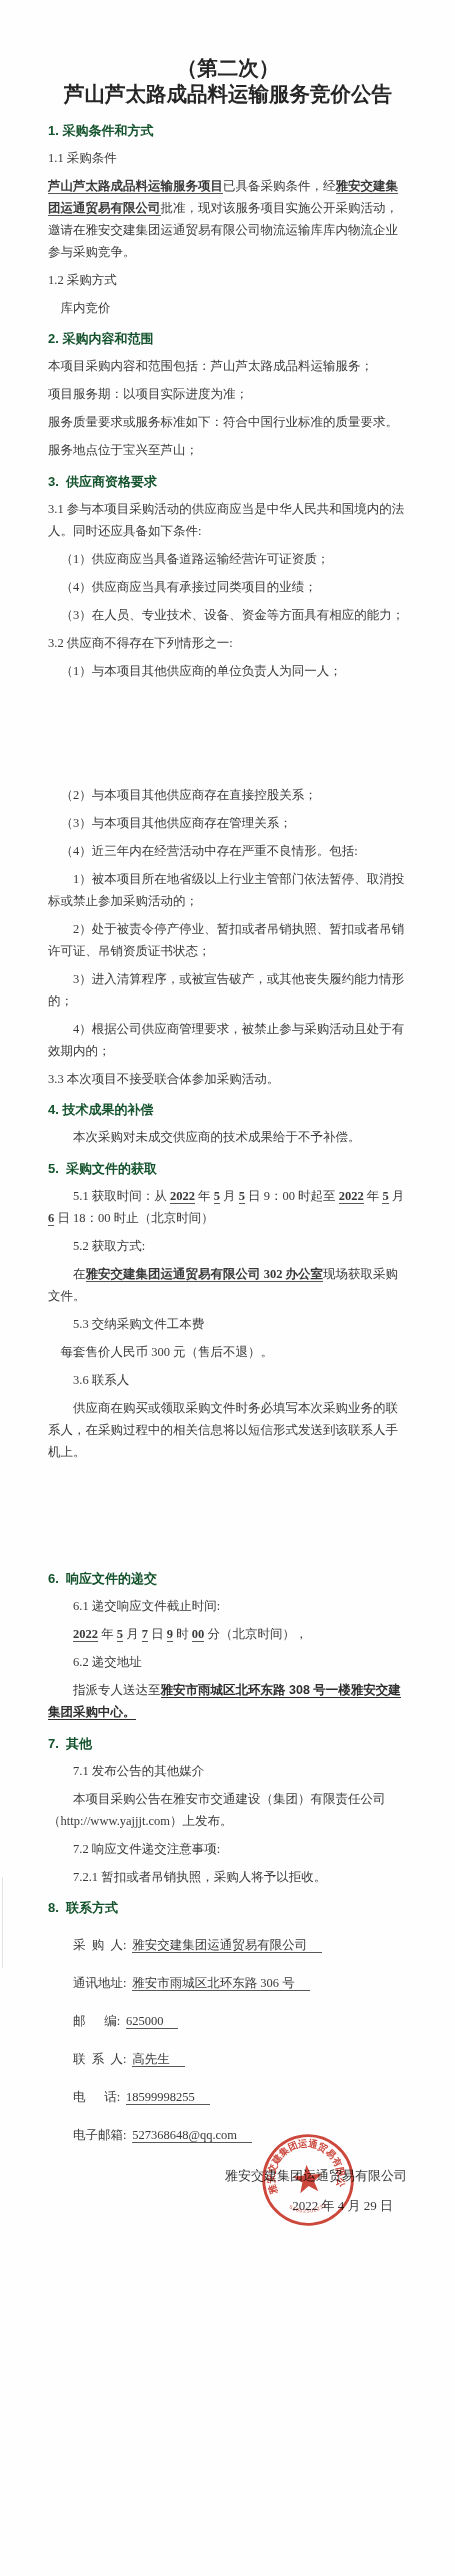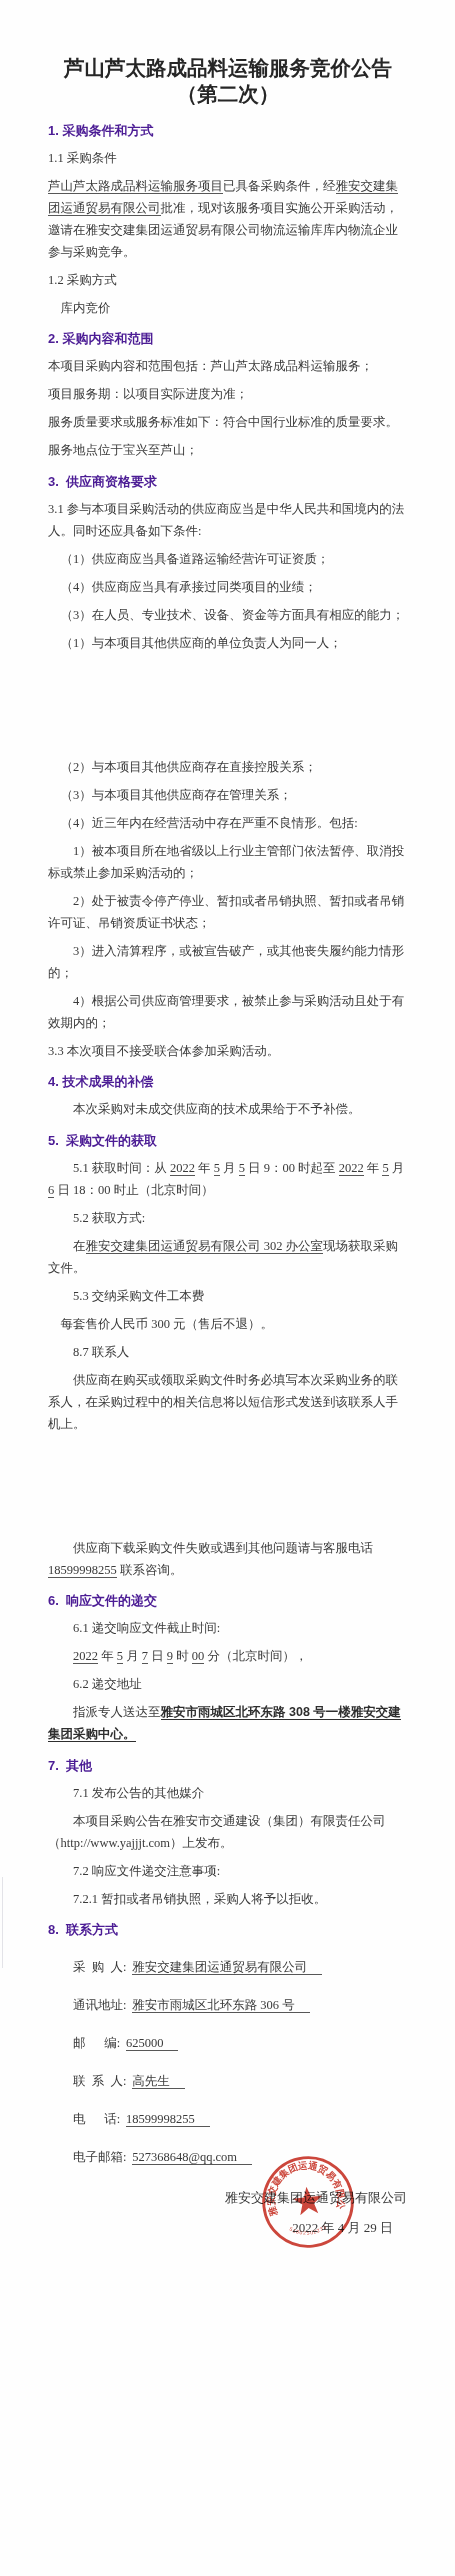--- a/index.html
+++ b/index.html
@@ -22,28 +22,28 @@
     font-size:20.5px;
     line-height:26px;
     color:#262626;
   }
   .title-wrap{margin-bottom:13.7px;}
   .h-sec{
     font-family:"Liberation Sans", sans-serif;
     font-weight:700;
     font-size:13px;
     line-height:19.4px;
-    color:#4c1d95;
+    color:#14532d;
     margin:10.3px 0 6.8px 0;
     white-space:pre;
   }
   p{margin:6px 0;}
   .ind1{text-indent:1em;}
   .ind2{text-indent:2em;}
-  .u{border-bottom:1.1px solid #575757;}
+  .u{border-bottom:1.1px solid #575757;font-weight:bold;}
   .bu{
     font-family:"Liberation Sans", sans-serif;
     font-weight:700;
     color:#2e2e2e;
     border-bottom:1.1px solid #2e2e2e;
   }
   .page-gap{height:90px;}
   .contact-row{padding-left:2em;margin:16px 0;}
   .contact-label{white-space:pre;}
   .contact-value{border-bottom:1.1px solid #575757;padding-right:15px;margin-left:5.7px;}
@@ -72,41 +72,42 @@
     background:#e3e3e8;
   }
   .edge-a1{top:1877px;height:91px;}
 </style>
 </head>
 <body>
 
 <div class="doc">
 
   <div class="title-wrap">
+    <div class="title">（第二次）</div>
     <div class="title">芦山芦太路成品料运输服务竞价公告</div>
-    <div class="title">（第二次）</div>
   </div>
 
   <div class="h-sec">1. 采购条件和方式</div>
   <p>1.1 采购条件</p>
   <p><span class="u">芦山芦太路成品料运输服务项目</span><span>已具备采购条件，经</span><span class="u">雅安交建集团运通贸易有限公司</span><span>批准，现对该服务项目实施公开采购活动，邀请在雅安交建集团运通贸易有限公司物流运输库库内物流企业参与采购竞争。</span></p>
   <p>1.2 采购方式</p>
   <p class="ind1">库内竞价</p>
 
   <div class="h-sec">2. 采购内容和范围</div>
   <p>本项目采购内容和范围包括：芦山芦太路成品料运输服务；</p>
   <p>项目服务期：以项目实际进度为准；</p>
   <p>服务质量要求或服务标准如下：符合中国行业标准的质量要求。</p>
   <p>服务地点位于宝兴至芦山；</p>
 
   <div class="h-sec">3.  供应商资格要求</div>
   <p>3.1 参与本项目采购活动的供应商应当是中华人民共和国境内的法人。同时还应具备如下条件:</p>
   <p class="ind1">（1）供应商应当具备道路运输经营许可证资质；</p>
   <p class="ind1">（4）供应商应当具有承接过同类项目的业绩；</p>
   <p class="ind1">（3）在人员、专业技术、设备、资金等方面具有相应的能力；</p>
+  <p>3.2 供应商不得存在下列情形之一:</p>
   <p class="ind1">（1）与本项目其他供应商的单位负责人为同一人；</p>
 
   <div class="page-gap"></div>
 
   <p class="ind1">（2）与本项目其他供应商存在直接控股关系；</p>
   <p class="ind1">（3）与本项目其他供应商存在管理关系；</p>
   <p class="ind1">（4）近三年内在经营活动中存在严重不良情形。包括:</p>
   <p class="ind2">1）被本项目所在地省级以上行业主管部门依法暂停、取消投标或禁止参加采购活动的；</p>
   <p class="ind2">2）处于被责令停产停业、暂扣或者吊销执照、暂扣或者吊销许可证、吊销资质证书状态；</p>
   <p class="ind2">3）进入清算程序，或被宣告破产，或其他丧失履约能力情形的；</p>
@@ -115,26 +116,25 @@
 
   <div class="h-sec">4. 技术成果的补偿</div>
   <p class="ind2">本次采购对未成交供应商的技术成果给于不予补偿。</p>
 
   <div class="h-sec">5.  采购文件的获取</div>
   <p class="ind2"><span>5.1 获取时间：从 </span><span class="u">2022</span><span> 年 </span><span class="u">5</span><span> 月 </span><span class="u">5</span><span> 日 9：00 时起至 </span><span class="u">2022</span><span> 年 </span><span class="u">5</span><span> 月 </span><span class="u">6</span><span> 日 18：00 时止（北京时间）</span></p>
   <p class="ind2">5.2 获取方式:</p>
   <p class="ind2"><span>在</span><span class="u">雅安交建集团运通贸易有限公司 302 办公室</span><span>现场获取采购文件。</span></p>
   <p class="ind2">5.3 交纳采购文件工本费</p>
   <p class="ind1">每套售价人民币 300 元（售后不退）。</p>
-  <p class="ind2">8.7 联系人</p>
+  <p class="ind2">3.6 联系人</p>
   <p class="ind2">供应商在购买或领取采购文件时务必填写本次采购业务的联系人，在采购过程中的相关信息将以短信形式发送到该联系人手机上。</p>
 
   <div class="page-gap"></div>
 
-  <p class="ind2"><span>供应商下载采购文件失败或遇到其他问题请与客服电话 </span><span class="u">18599998255</span><span> 联系咨询。</span></p>
 
   <div class="h-sec">6.  响应文件的递交</div>
   <p class="ind2">6.1 递交响应文件截止时间:</p>
   <p class="ind2"><span class="u">2022</span><span> 年 </span><span class="u">5</span><span> 月 </span><span class="u">7</span><span> 日 </span><span class="u">9</span><span> 时 </span><span class="u">00</span><span> 分（北京时间），</span></p>
   <p class="ind2">6.2 递交地址</p>
   <p class="ind2"><span>指派专人送达至</span><span class="bu">雅安市雨城区北环东路 308 号一楼雅安交建集团采购中心。</span></p>
 
   <div class="h-sec">7.  其他</div>
   <p class="ind2">7.1 发布公告的其他媒介</p>
   <p class="ind2">本项目采购公告在雅安市交通建设（集团）有限责任公司（http://www.yajjjt.com）上发布。</p>

